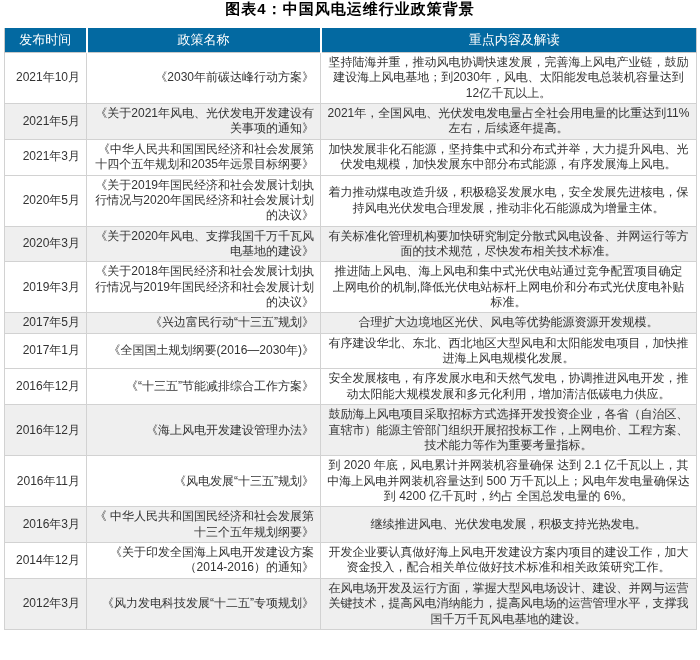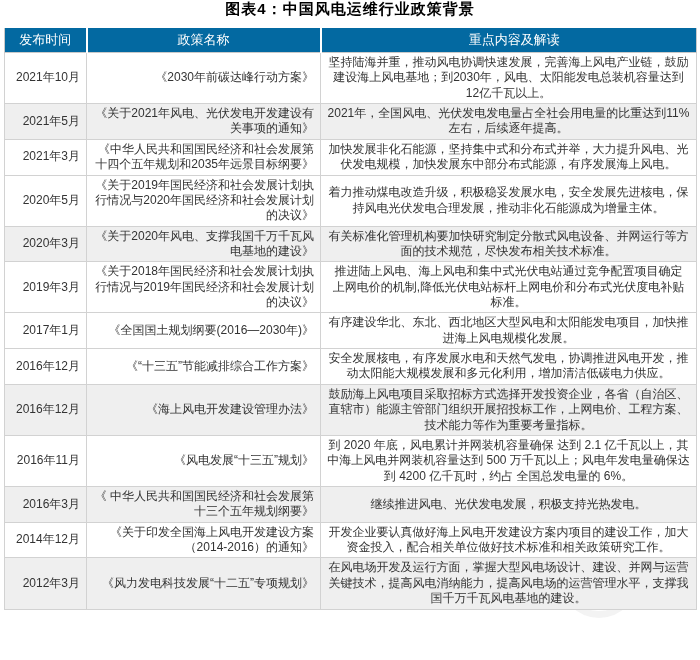--- a/index.html
+++ b/index.html
@@ -128,20 +128,25 @@
     <tr class="shaded">
       <td class="date-cell">2020年3月</td>
       <td class="policy-cell">《关于2020年风电、支撑我国千万千瓦风电基地的建设》</td>
       <td class="content-cell">有关标准化管理机构要加快研究制定分散式风电设备、并网运行等方面的技术规范，尽快发布相关技术标准。</td>
     </tr>
     <tr>
       <td class="date-cell">2019年3月</td>
       <td class="policy-cell">《关于2018年国民经济和社会发展计划执行情况与2019年国民经济和社会发展计划的决议》</td>
       <td class="content-cell">推进陆上风电、海上风电和集中式光伏电站通过竞争配置项目确定 上网电价的机制,降低光伏电站标杆上网电价和分布式光伏度电补贴标准。</td>
     </tr>
+    <tr class="shaded">
+      <td class="date-cell">2017年5月</td>
+      <td class="policy-cell">《兴边富民行动“十三五”规划》</td>
+      <td class="content-cell">合理扩大边境地区光伏、风电等优势能源资源开发规模。</td>
+    </tr>
     <tr>
       <td class="date-cell">2017年1月</td>
       <td class="policy-cell">《全国国土规划纲要(2016—2030年)》</td>
       <td class="content-cell">有序建设华北、东北、西北地区大型风电和太阳能发电项目，加快推进海上风电规模化发展。</td>
     </tr>
     <tr>
       <td class="date-cell">2016年12月</td>
       <td class="policy-cell">《“十三五”节能减排综合工作方案》</td>
       <td class="content-cell">安全发展核电，有序发展水电和天然气发电，协调推进风电开发，推动太阳能大规模发展和多元化利用，增加清洁低碳电力供应。</td>
     </tr>

